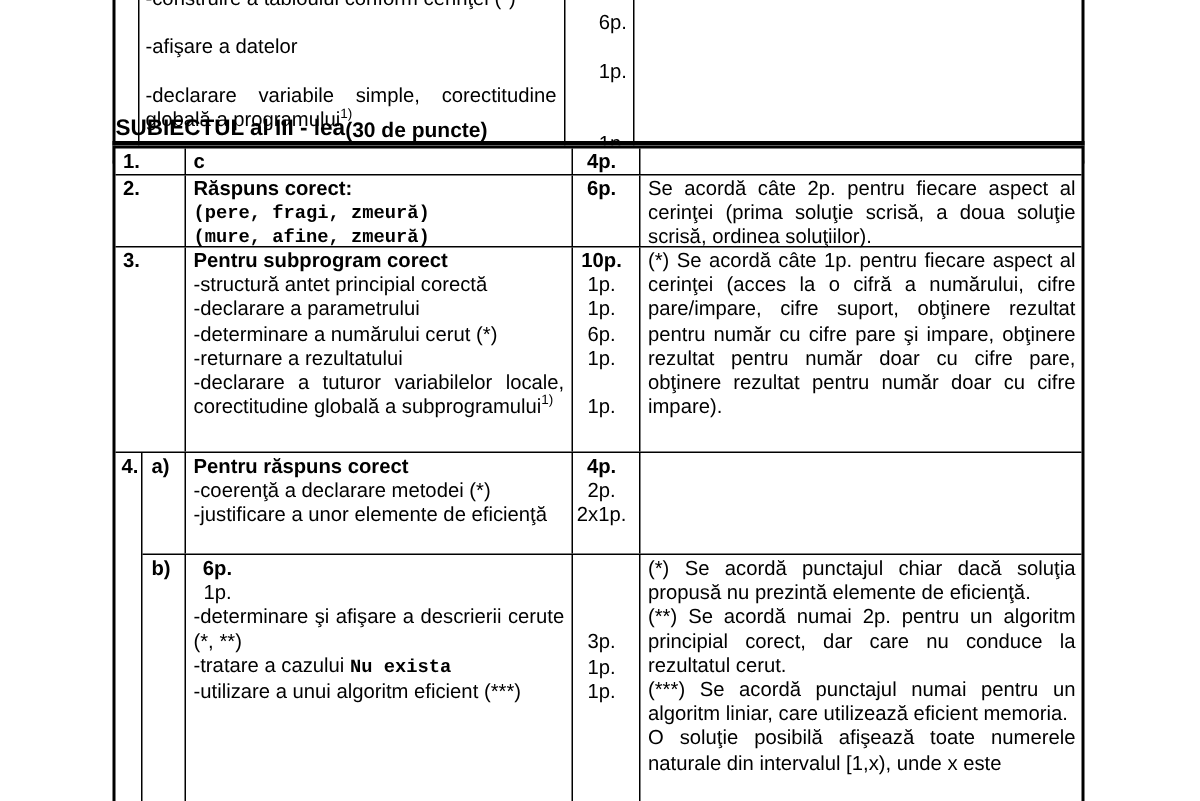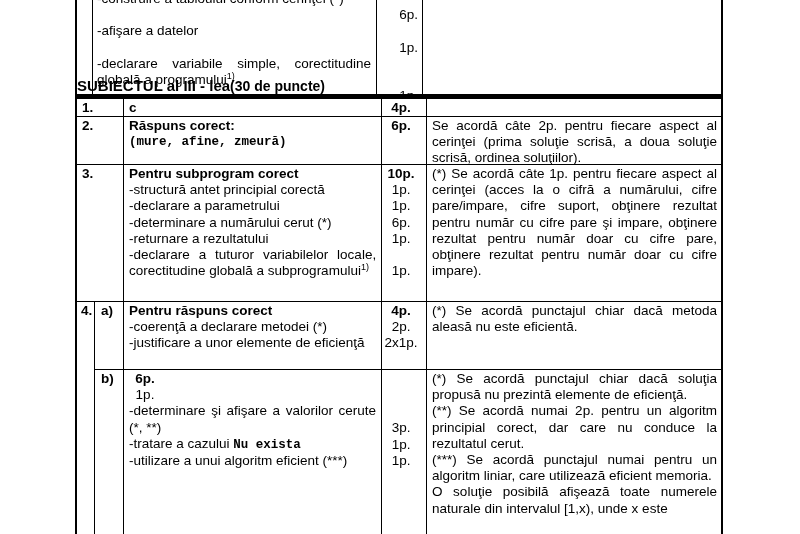--- a/index.html
+++ b/index.html
@@ -100,20 +100,21 @@
     <div class="c-note"></div>
   </div>
 
   <div id="r2" class="m-row">
     <div class="c-nr">2.</div>
     <div class="c-main">
       <div class="item">
         <div class="itxt b">Răspuns corect:</div>
         <div class="ipts b">6p.</div>
       </div>
+      <div class="codeline mono">(pere, fragi, zmeură)</div>
       <div class="codeline mono">(mure, afine, zmeură)</div>
     </div>
     <div class="c-note">Se acordă câte 2p. pentru fiecare aspect al cerinţei (prima soluţie scrisă, a doua soluţie scrisă, ordinea soluţiilor).</div>
   </div>
 
   <div id="r3" class="m-row">
     <div class="c-nr">3.</div>
     <div class="c-main">
       <div class="item">
         <div class="itxt b">Pentru subprogram corect</div>
@@ -156,34 +157,33 @@
           </div>
           <div class="item">
             <div class="itxt">-coerenţă a declarare metodei (*)</div>
             <div class="ipts">2p.</div>
           </div>
           <div class="item">
             <div class="itxt">-justificare a unor elemente de eficienţă</div>
             <div class="ipts">2x1p.</div>
           </div>
         </div>
-        <div class="c-note">(*) Se acordă punctajul chiar dacă metoda aleasă nu este eficientă.</div>
       </div>
 
       <div id="r4b" class="subrow">
         <div class="c-sub">b)</div>
         <div class="c-main">
           <div class="item">
             <div class="ipts b">6p.</div>
           </div>
           <div class="item">
             <div class="ipts">1p.</div>
           </div>
           <div class="item">
-            <div class="itxt">-determinare şi afişare a valorilor cerute (*, **)</div>
+            <div class="itxt">-determinare şi afişare a descrierii cerute (*, **)</div>
             <div class="ipts">3p.</div>
           </div>
           <div class="item">
             <div class="itxt"><span>-tratare a cazului </span><span class="mono">Nu exista</span></div>
             <div class="ipts">1p.</div>
           </div>
           <div class="item">
             <div class="itxt">-utilizare a unui algoritm eficient (***)</div>
             <div class="ipts">1p.</div>
           </div>

